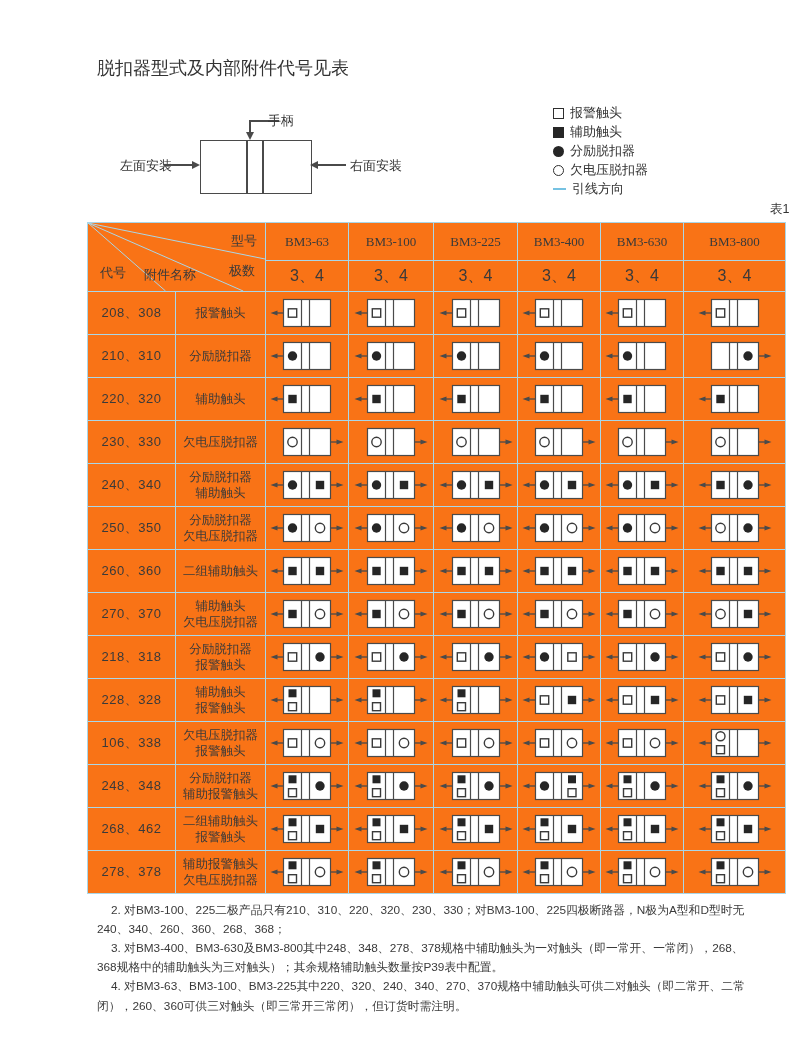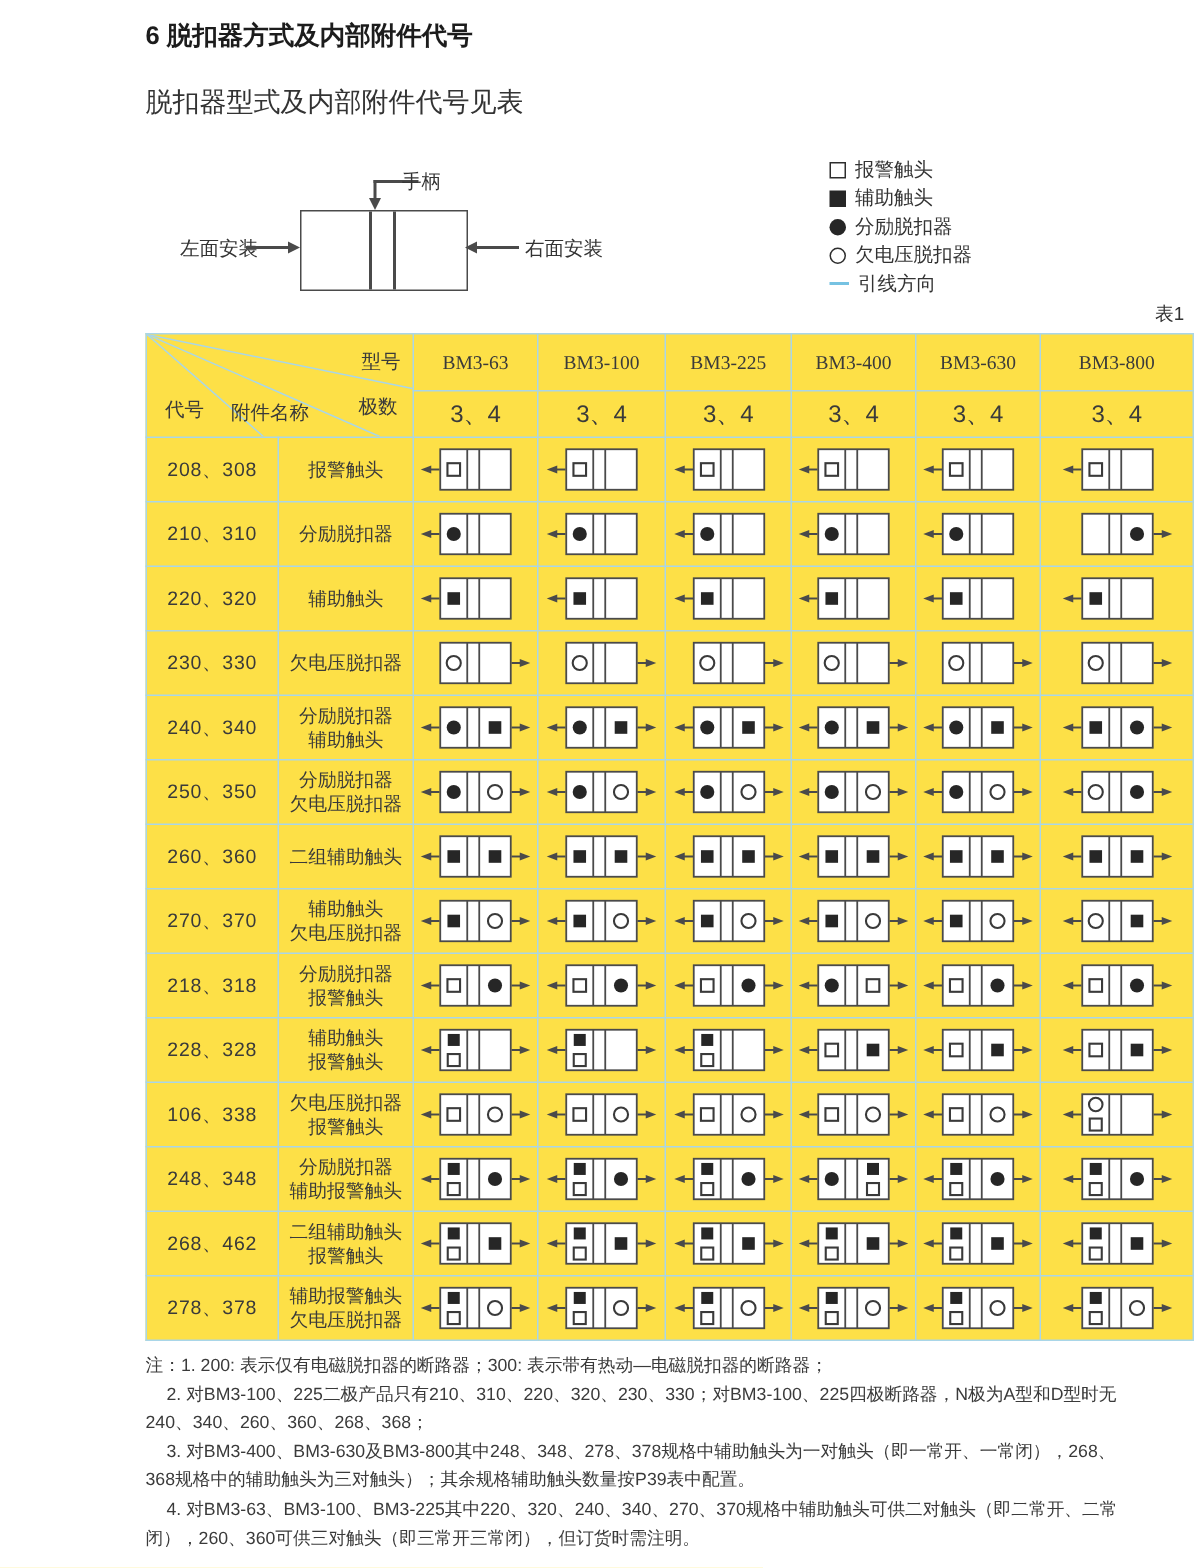--- a/index.html
+++ b/index.html
@@ -24,21 +24,21 @@
   .lg-item{display:flex;align-items:center;height:14.5px;}
   .lg-sym{display:inline-block;margin-right:6px;flex:none;}
   .lg-alarm{width:9px;height:9px;border:1.6px solid #2e2e2e;background:#fff;}
   .lg-aux{width:11px;height:11px;background:#262626;}
   .lg-shunt{width:11px;height:11px;border-radius:50%;background:#262626;}
   .lg-uv{width:9px;height:9px;border:1.6px solid #2e2e2e;border-radius:50%;background:#fff;}
   .lg-lead{width:13px;height:2px;background:#76c2e2;}
   .lg-label{font-size:13px;color:#333;}
 
   
-  .acc-table{position:absolute;left:97px;top:222px;border-collapse:collapse;table-layout:fixed;background:#fde047;}
+  .acc-table{position:absolute;left:87px;top:222px;border-collapse:collapse;table-layout:fixed;background:#f97316;}
   .acc-table td{border:1px solid #a9d6e8;text-align:center;vertical-align:middle;padding:0;}
   .corner{position:relative;}
   .corner .c-label{position:absolute;font-size:13px;color:#3a3a3a;white-space:nowrap;background:transparent;}
   .c-model{right:8px;top:9px;}
   .c-poles{right:10px;top:39px;}
   .c-code{left:12px;bottom:9px;}
   .c-name{left:56px;bottom:7px;}
   .corner svg{position:absolute;left:0;top:0;width:100%;height:100%;}
   .h-model{height:37px;font-size:13px;color:#3a3a3a;font-family:Liberation Serif, serif;}
   .h-poles{height:30px;font-size:16px;color:#3a3a3a;}
@@ -50,21 +50,20 @@
   
   .notes{position:absolute;left:97px;top:901px;width:666px;font-size:11.8px;line-height:1.62;color:#3a3a3a;}
   .notes p{margin:0;text-indent:14px;}
   .notes p.first{text-indent:0;}
 </style>
 </head>
 <body>
 
 <div class="page">
 
-  <div class="page-title">6 脱扣器方式及内部附件代号</div>
   <div class="page-subtitle">脱扣器型式及内部附件代号见表</div>
 
   <div>
     <div class="fig-box">
       <div class="fig-vline" style="left:45px;"></div>
       <div class="fig-vline" style="left:61px;"></div>
     </div>
     <div class="vline" style="left:249px;top:120px;height:14px;"></div>
     <div class="hline" style="left:249px;top:120px;width:30px;"></div>
     <div class="arr-down" style="left:246px;top:132px;"></div>
@@ -1272,19 +1271,18 @@
               <rect x="18.5" y="6.3" width="8.0" height="8.0" fill="#262626"></rect>
               <rect x="18.5" y="19.7" width="8.0" height="8.0" fill="#fff" stroke="#3a3a3a" stroke-width="1.4"></rect>
               <circle cx="50" cy="17" r="4.7" fill="#fff" stroke="#3a3a3a" stroke-width="1.4"></circle>
             </svg>
           </td>
         </tr>
       </tbody>
   </table>
 
   <div class="notes" id="notes">
-      <p class="first">注：1. 200: 表示仅有电磁脱扣器的断路器；300: 表示带有热动—电磁脱扣器的断路器；</p>
       <p>2. 对BM3-100、225二极产品只有210、310、220、320、230、330；对BM3-100、225四极断路器，N极为A型和D型时无 240、340、260、360、268、368；</p>
       <p>3. 对BM3-400、BM3-630及BM3-800其中248、348、278、378规格中辅助触头为一对触头（即一常开、一常闭），268、368规格中的辅助触头为三对触头）；其余规格辅助触头数量按P39表中配置。</p>
       <p>4. 对BM3-63、BM3-100、BM3-225其中220、320、240、340、270、370规格中辅助触头可供二对触头（即二常开、二常闭），260、360可供三对触头（即三常开三常闭），但订货时需注明。</p>
     </div>
 
 </div>
 
 </body></html>

